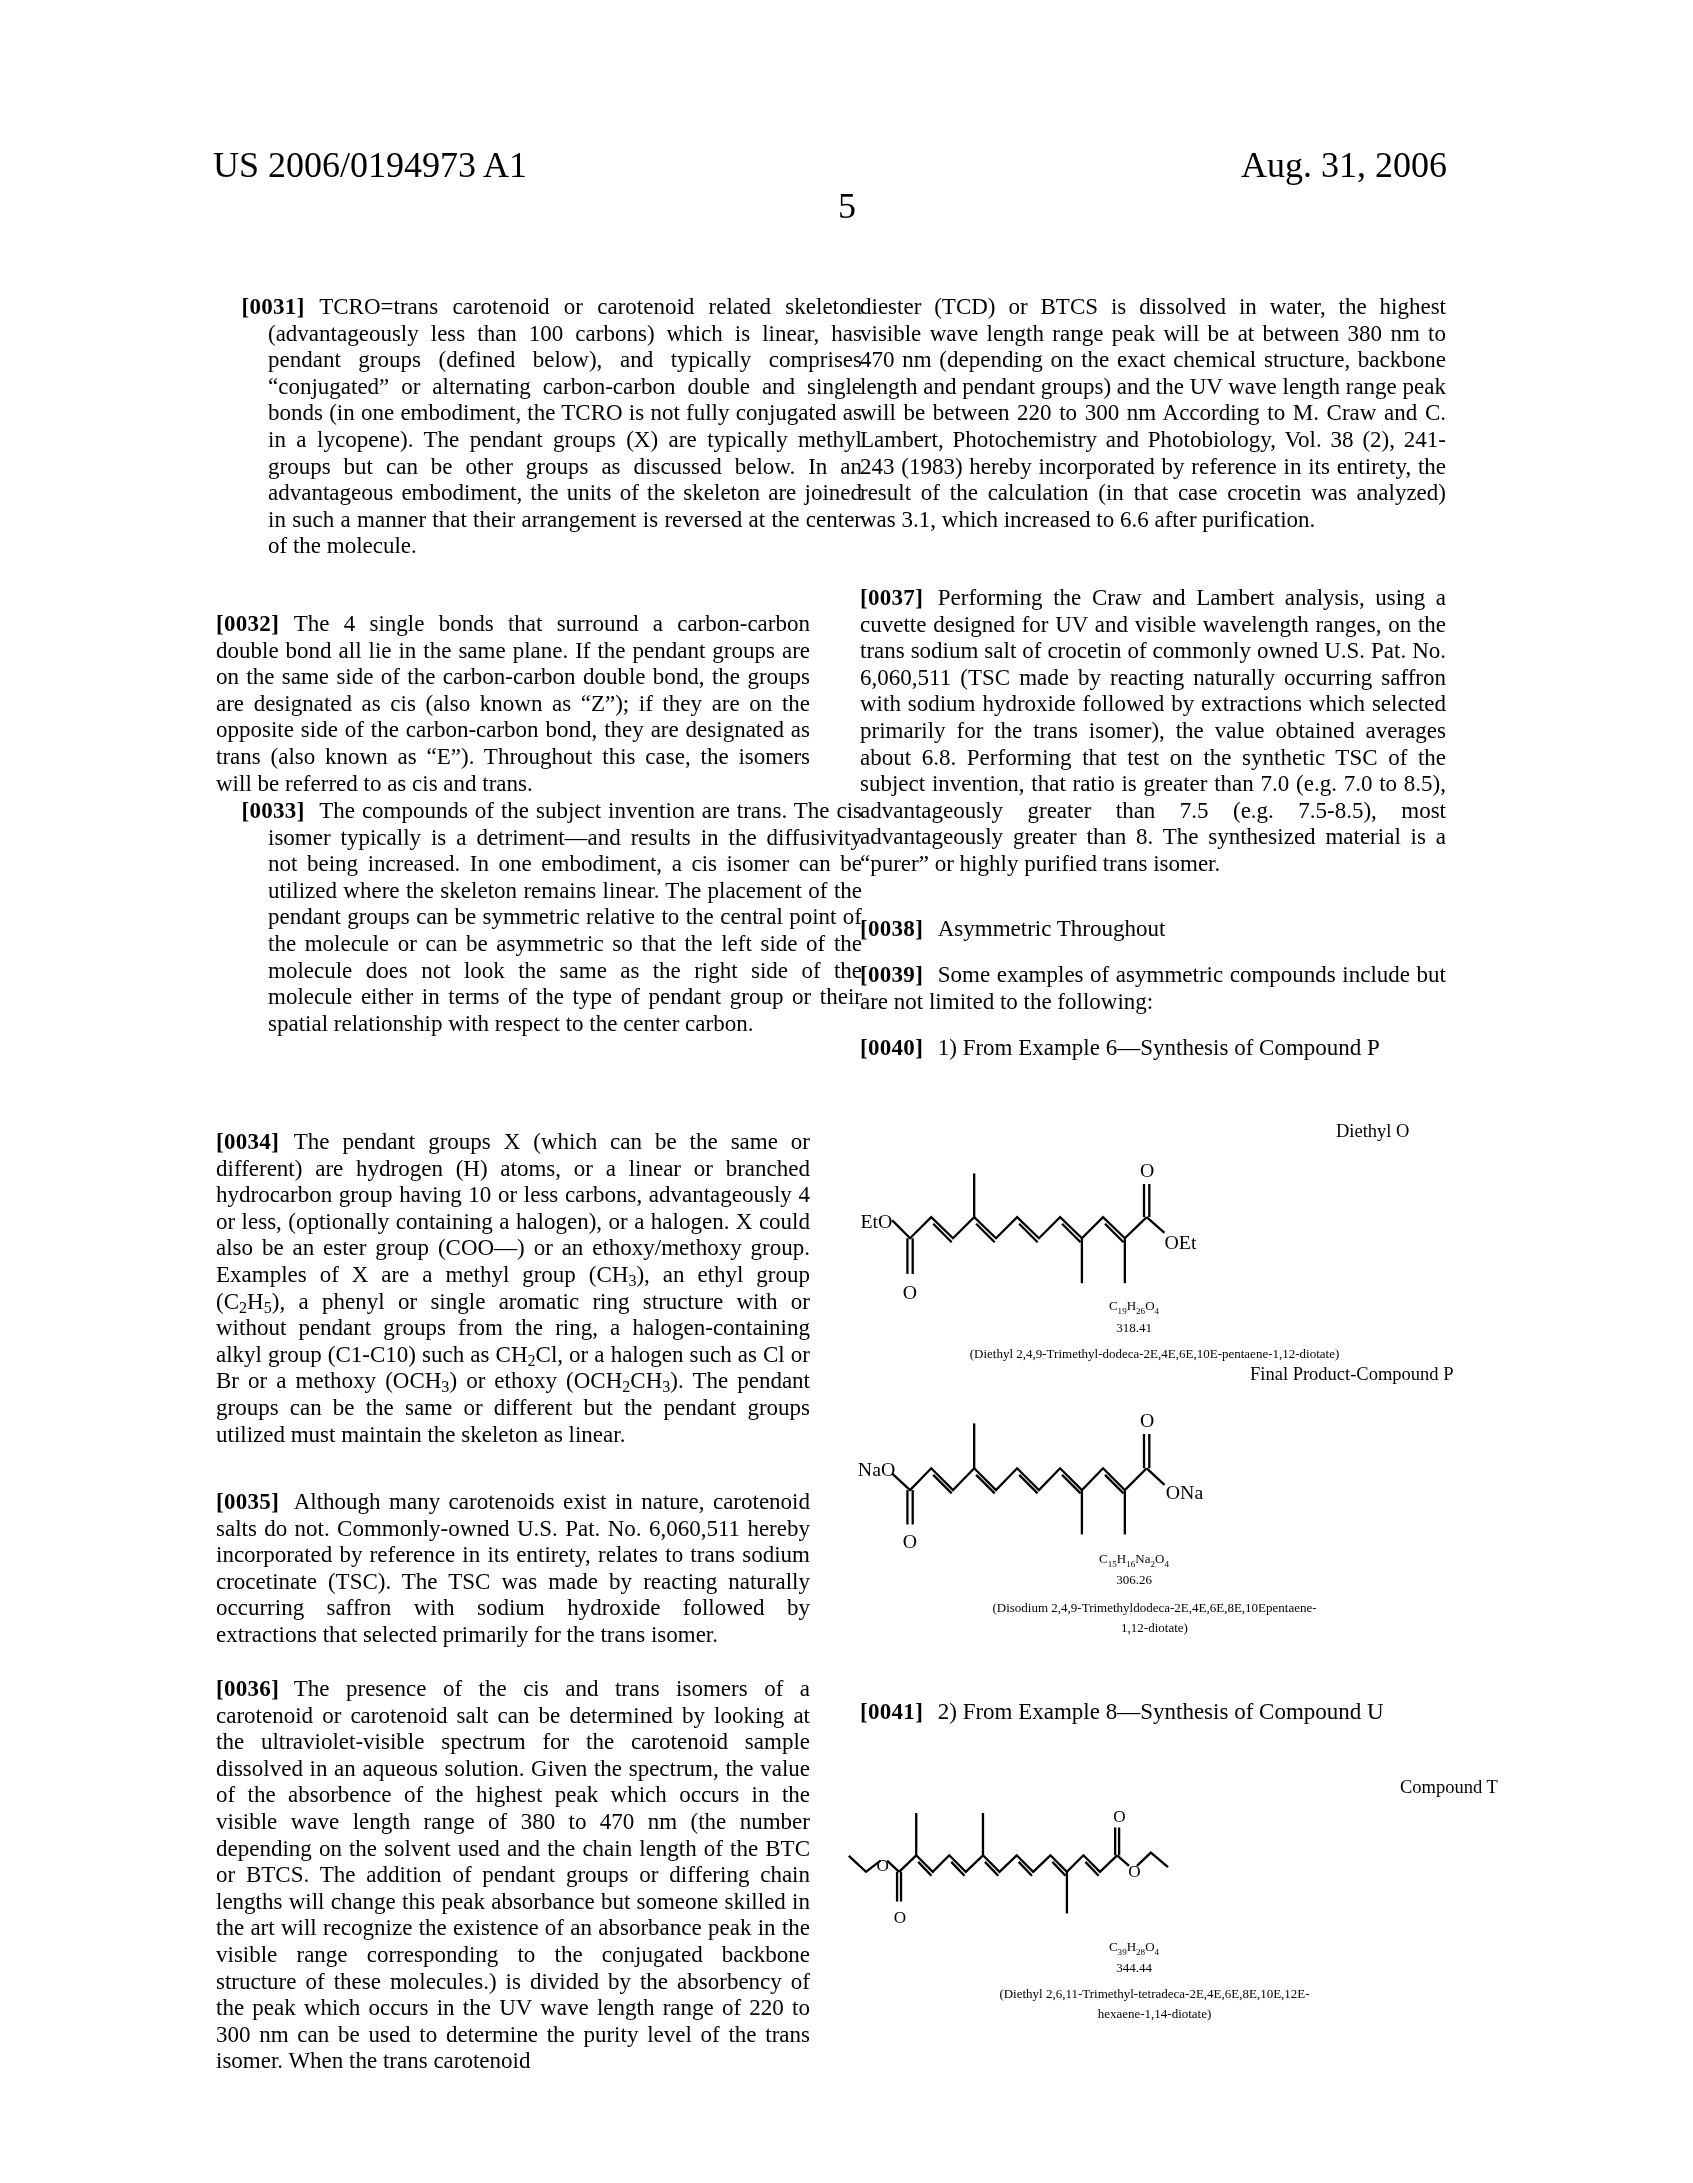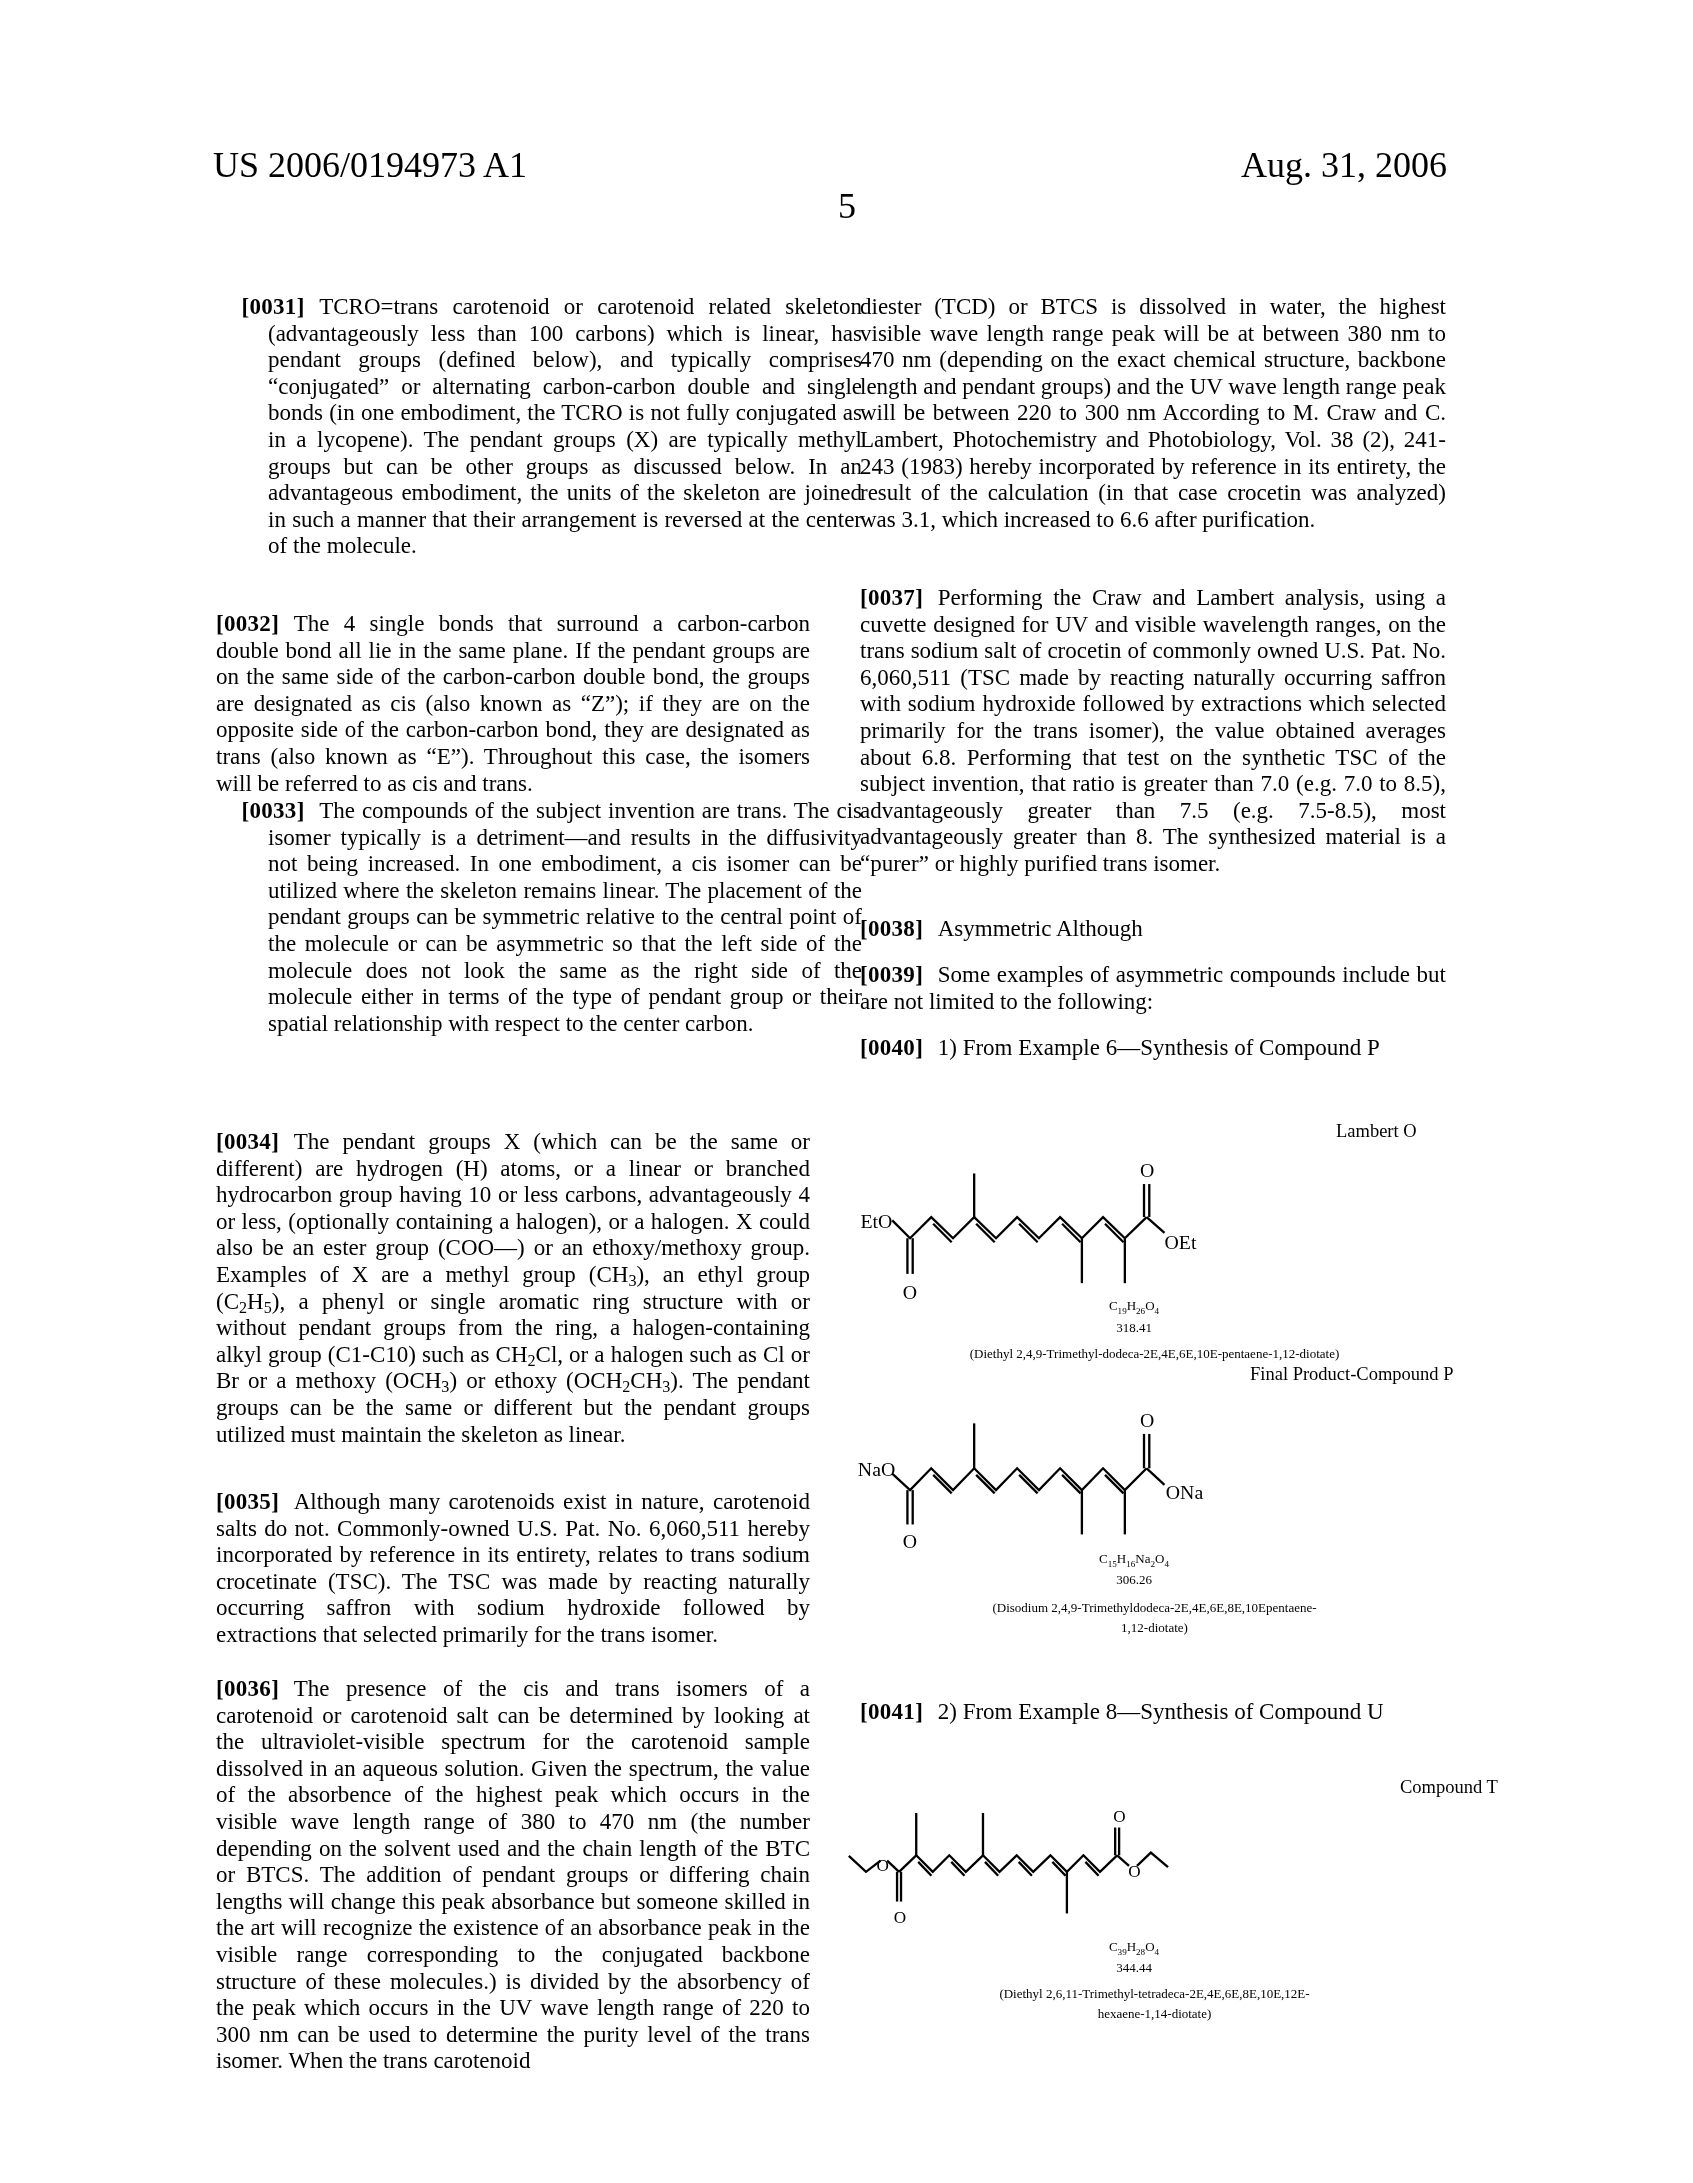--- a/index.html
+++ b/index.html
@@ -43,30 +43,30 @@
   <p class="para" style="top:1489px; left:0; width:594px;"><span class="pnum">[0035]</span><span class="gap"></span><span>Although many carotenoids exist in nature, carotenoid salts do not. Commonly-owned U.S. Pat. No. 6,060,511 hereby incorporated by reference in its entirety, relates to trans sodium crocetinate (TSC). The TSC was made by reacting naturally occurring saffron with sodium hydroxide followed by extractions that selected primarily for the trans isomer.</span></p>
 
   <p class="para" style="top:1676px; left:0; width:594px;"><span class="pnum">[0036]</span><span class="gap"></span><span>The presence of the cis and trans isomers of a carotenoid or carotenoid salt can be determined by looking at the ultraviolet-visible spectrum for the carotenoid sample dissolved in an aqueous solution. Given the spectrum, the value of the absorbence of the highest peak which occurs in the visible wave length range of 380 to 470 nm (the number depending on the solvent used and the chain length of the BTC or BTCS. The addition of pendant groups or differing chain lengths will change this peak absorbance but someone skilled in the art will recognize the existence of an absorbance peak in the visible range corresponding to the conjugated backbone structure of these molecules.) is divided by the absorbency of the peak which occurs in the UV wave length range of 220 to 300 nm can be used to determine the purity level of the trans isomer. When the trans carotenoid</span></p>
 </div>
 
 <div class="col col-right">
   <p class="para" style="top:294px; left:0; width:586px;"><span>diester (TCD) or BTCS is dissolved in water, the highest visible wave length range peak will be at between 380 nm to 470 nm (depending on the exact chemical structure, backbone length and pendant groups) and the UV wave length range peak will be between 220 to 300 nm According to M. Craw and C. Lambert, Photochemistry and Photobiology, Vol. 38 (2), 241-243 (1983) hereby incorporated by reference in its entirety, the result of the calculation (in that case crocetin was analyzed) was 3.1, which increased to 6.6 after purification.</span></p>
 
   <p class="para" style="top:585px; left:0; width:586px;"><span class="pnum">[0037]</span><span class="gap"></span><span>Performing the Craw and Lambert analysis, using a cuvette designed for UV and visible wavelength ranges, on the trans sodium salt of crocetin of commonly owned U.S. Pat. No. 6,060,511 (TSC made by reacting naturally occurring saffron with sodium hydroxide followed by extractions which selected primarily for the trans isomer), the value obtained averages about 6.8. Performing that test on the synthetic TSC of the subject invention, that ratio is greater than 7.0 (e.g. 7.0 to 8.5), advantageously greater than 7.5 (e.g. 7.5-8.5), most advantageously greater than 8. The synthesized material is a “purer” or highly purified trans isomer.</span></p>
 
-  <p class="para" style="top:916px; left:0; width:586px;"><span class="pnum">[0038]</span><span class="gap"></span><span>Asymmetric Although</span></p>
+  <p class="para" style="top:916px; left:0; width:586px;"><span class="pnum">[0038]</span><span class="gap"></span><span>Asymmetric Throughout</span></p>
 
   <p class="para" style="top:962px; left:0; width:586px;"><span class="pnum">[0039]</span><span class="gap"></span><span>Some examples of asymmetric compounds include but are not limited to the following:</span></p>
 
   <p class="para" style="top:1035px; left:0; width:586px; text-align:left;"><span class="pnum">[0040]</span><span class="gap"></span><span>1) From Example 6—Synthesis of Compound P</span></p>
 
   <p class="para" style="top:1699px; left:0; width:586px; text-align:left;"><span class="pnum">[0041]</span><span class="gap"></span><span>2) From Example 8—Synthesis of Compound U</span></p>
 </div>
 
-<div class="struct-label" style="left:1336px; top:1121px;">Lambert O</div>
+<div class="struct-label" style="left:1336px; top:1121px;">Diethyl O</div>
 <svg style="left:860px; top:1151px;" width="609" height="152" viewBox="0 0 920 230">
 
   <polyline points="48,105 75,132 107,100 140,132 172,100 205,132 237,100 270,132 302,100 335,132 367,100 400,132 433,100"></polyline>
 
   <line x1="110" y1="110" x2="138" y2="138"></line>
   <line x1="175" y1="110" x2="203" y2="138"></line>
   <line x1="240" y1="110" x2="268" y2="138"></line>
   <line x1="305" y1="110" x2="333" y2="138"></line>
   <line x1="370" y1="110" x2="398" y2="138"></line>
 

